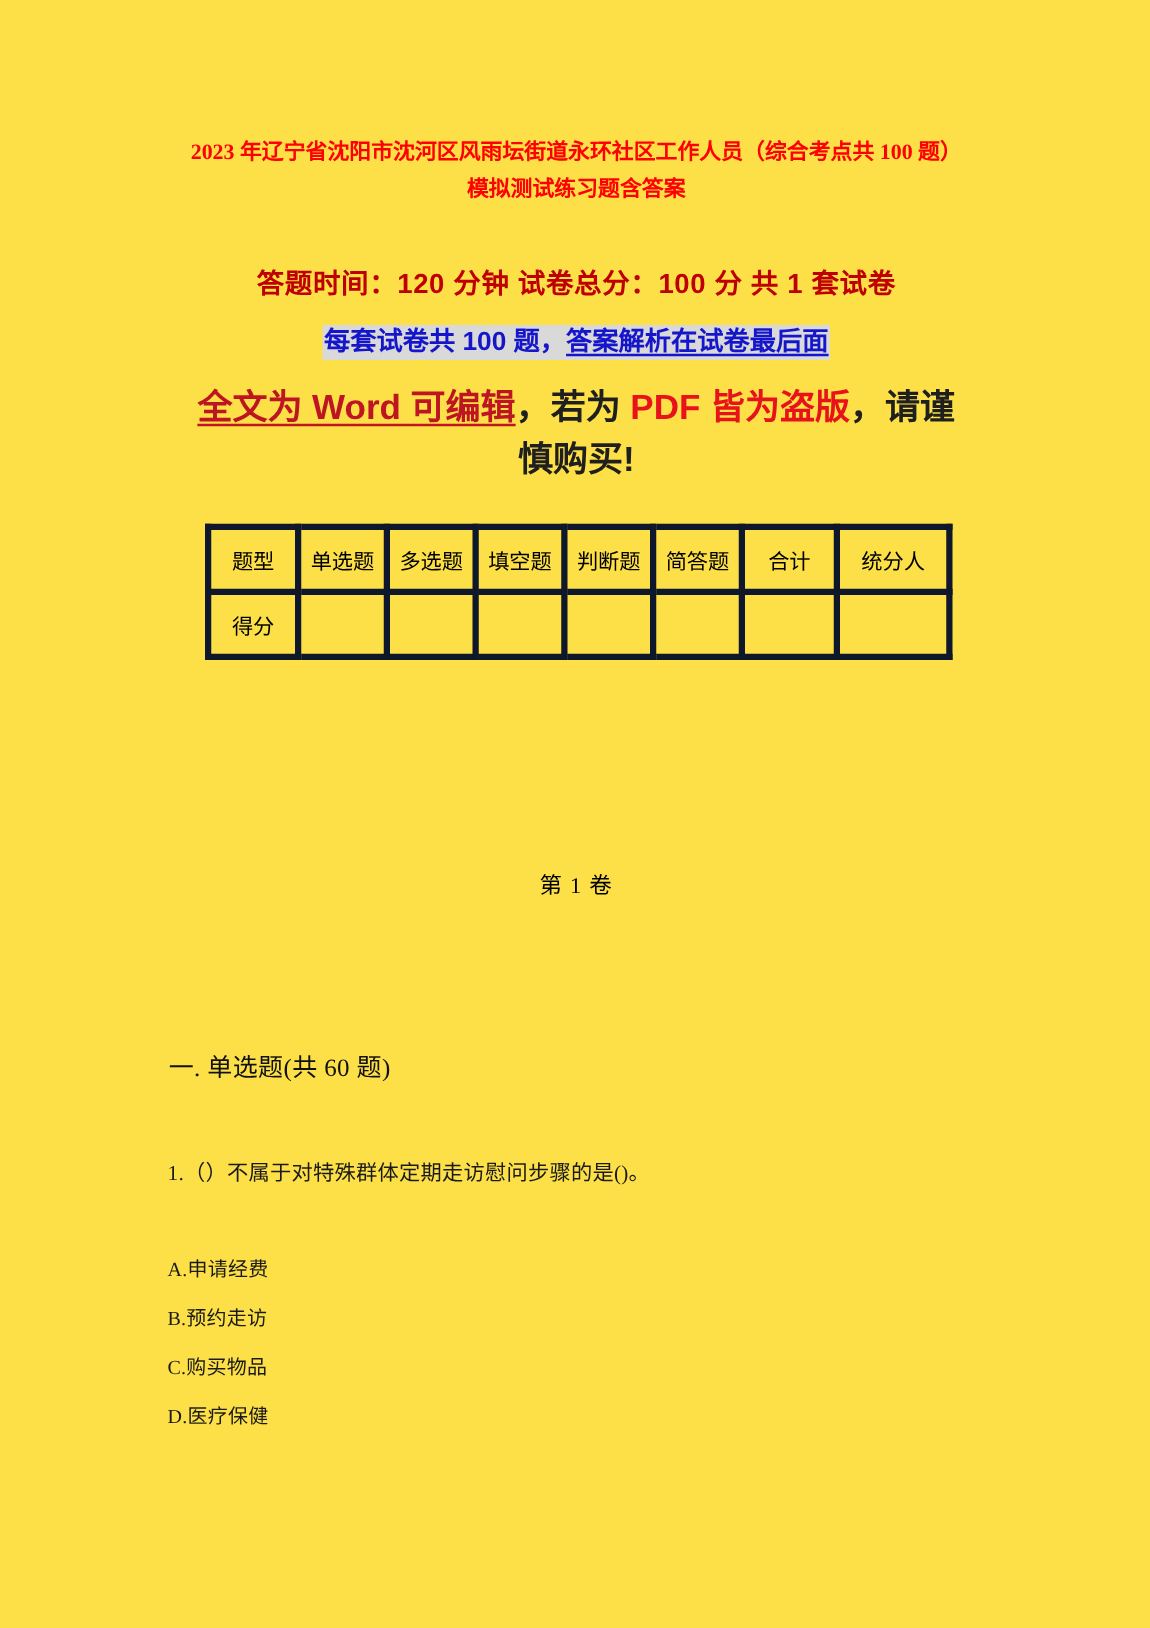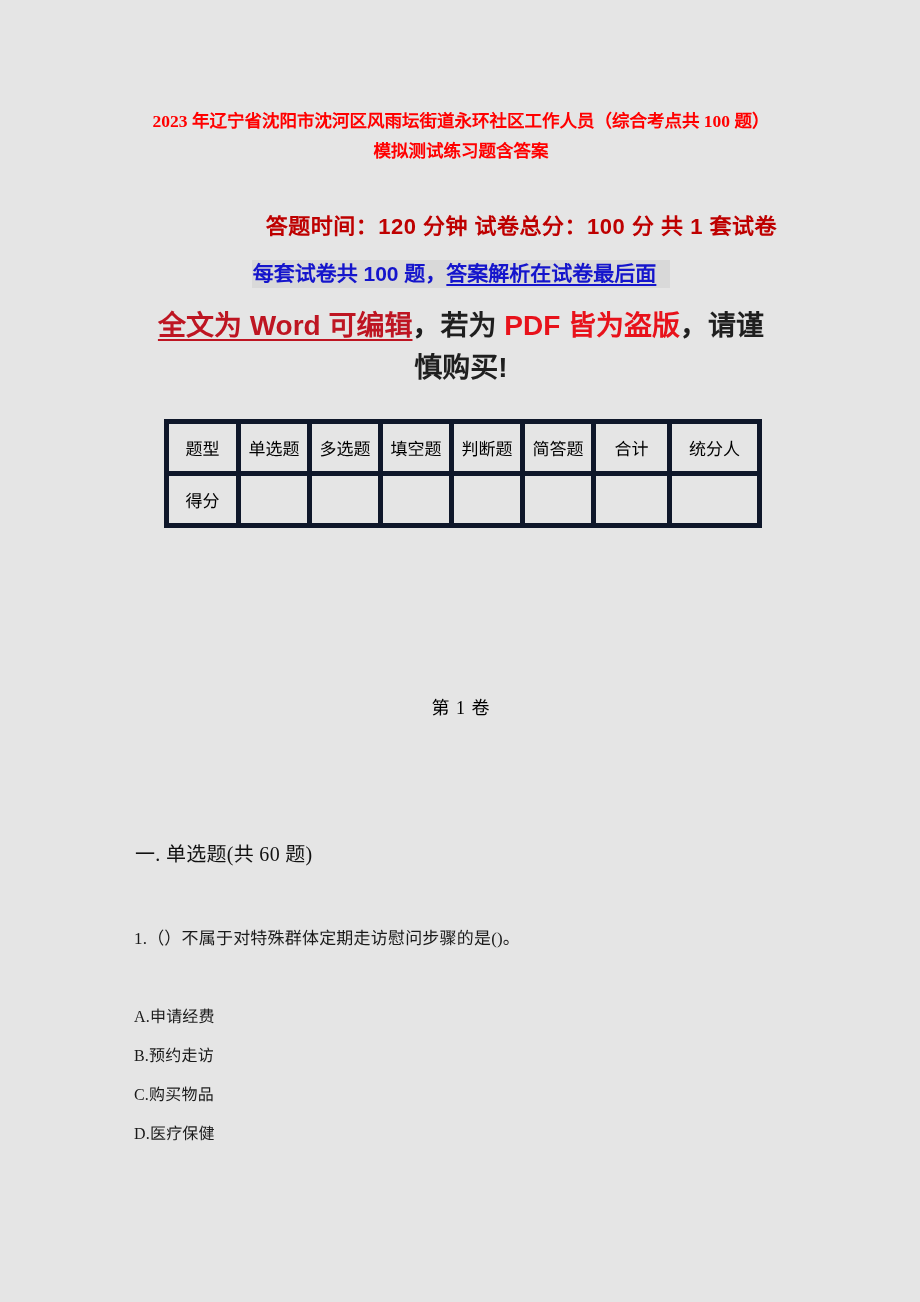--- a/index.html
+++ b/index.html
@@ -17,21 +17,21 @@
     color: #000000;
     -webkit-font-smoothing: antialiased;
   }
 
   .page {
     position: absolute;
     left: 0;
     top: 0;
     width: 920px;
     height: 1302px;
-    background: #e5e5e5;
+    background: #fde047;
   }
 
   
   .doc-title {
     position: absolute;
     left: 145px;
     top: 106px;
     width: 632px;
     text-align: center;
     font-family: "Liberation Serif", "DejaVu Serif", serif;
@@ -51,32 +51,31 @@
     font-family: "Liberation Sans", "DejaVu Sans", sans-serif;
     font-weight: bold;
   }
 
   .sub-time {
     top: 210px;
     font-size: 22px;
     line-height: 34px;
     color: #BE0000;
     letter-spacing: 0.5px;
-    text-align: right;
   }
 
   .sub-count {
     top: 257px;
     font-size: 21px;
     line-height: 34px;
     color: #1515CC;
   }
   .sub-count .hl {
     background: #D9D9D9;
-    padding: 2px 14px 3px 1px;
+    padding: 2px 1px 3px 1px;
   }
   .sub-count .ul {
     text-decoration: underline;
     text-underline-offset: 3px;
   }
 
   .sub-warn {
     top: 305px;
     font-size: 28px;
     line-height: 42px;

